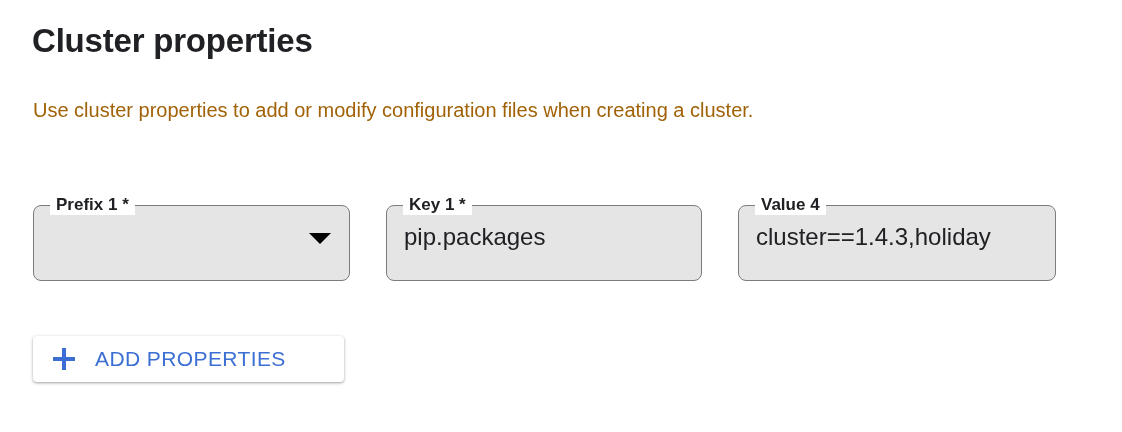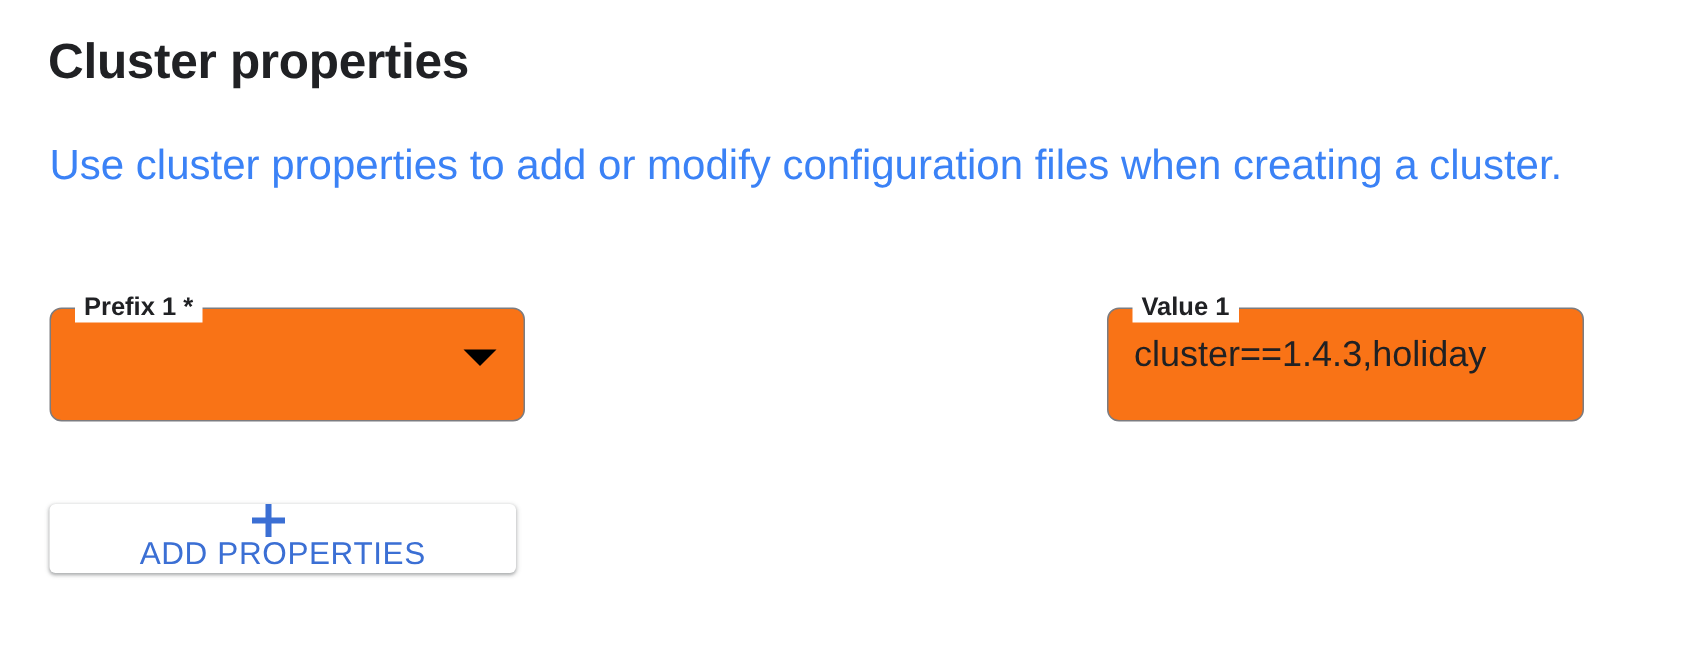--- a/index.html
+++ b/index.html
@@ -35,44 +35,44 @@
     font-weight: 700;
     letter-spacing: -0.2px;
     color: #202124;
     white-space: nowrap;
   }
 
   .page-subtitle {
     position: absolute;
     left: 33px;
     top: 96px;
-    font-size: 28px;
+    font-size: 20px;
     line-height: 28px;
     font-weight: 400;
-    color: #3b82f6;
+    color: #a16207;
     white-space: nowrap;
   }
 
   
   .fields-row {
     position: absolute;
     left: 33px;
     top: 205px;
     width: 1060px;
     height: 78px;
   }
 
   .field {
     position: absolute;
     top: 0;
     height: 76px;
     box-sizing: border-box;
     border: 1px solid #7c7c80;
     border-radius: 8px;
-    background: #f97316;
+    background: #e5e5e5;
   }
   .field-prefix { left: 0px;   width: 317px; }
   .field-key    { left: 353px; width: 316px; }
   .field-value  { left: 705px; width: 318px; }
 
   
   .field-label {
     position: absolute;
     top: -11px;
     left: 16px;
@@ -121,21 +121,20 @@
     box-sizing: border-box;
     background: #ffffff;
     border: none;
     border-radius: 4px;
     box-shadow: 0 1px 2px 0 rgba(60,64,67,0.30), 0 1px 3px 1px rgba(60,64,67,0.15);
     display: flex;
     align-items: center;
     padding: 0 20px;
     cursor: pointer;
     font-family: "Liberation Sans", sans-serif;
-    flex-direction: column;
   }
 
   .add-icon {
     position: relative;
     width: 22px;
     height: 22px;
     flex: 0 0 auto;
     margin-right: 20px;
   }
   .add-icon::before,
@@ -171,23 +170,27 @@
 
   <div class="page-subtitle">Use cluster properties to add or modify configuration files when creating a cluster.</div>
 
   <div class="fields-row">
 
     <div class="field field-prefix">
       <span class="field-label">Prefix 1 *</span>
       <span class="dropdown-arrow"></span>
     </div>
 
+    <div class="field field-key">
+      <span class="field-label">Key 1 *</span>
+      <span class="field-value-text">pip.packages</span>
+    </div>
 
     <div class="field field-value">
-      <span class="field-label">Value 1</span>
+      <span class="field-label">Value 4</span>
       <span class="field-value-text">cluster==1.4.3,holiday</span>
     </div>
 
   </div>
 
   <button class="add-button">
     <span class="add-icon"></span>
     <span class="add-label">ADD PROPERTIES</span>
   </button>
 

